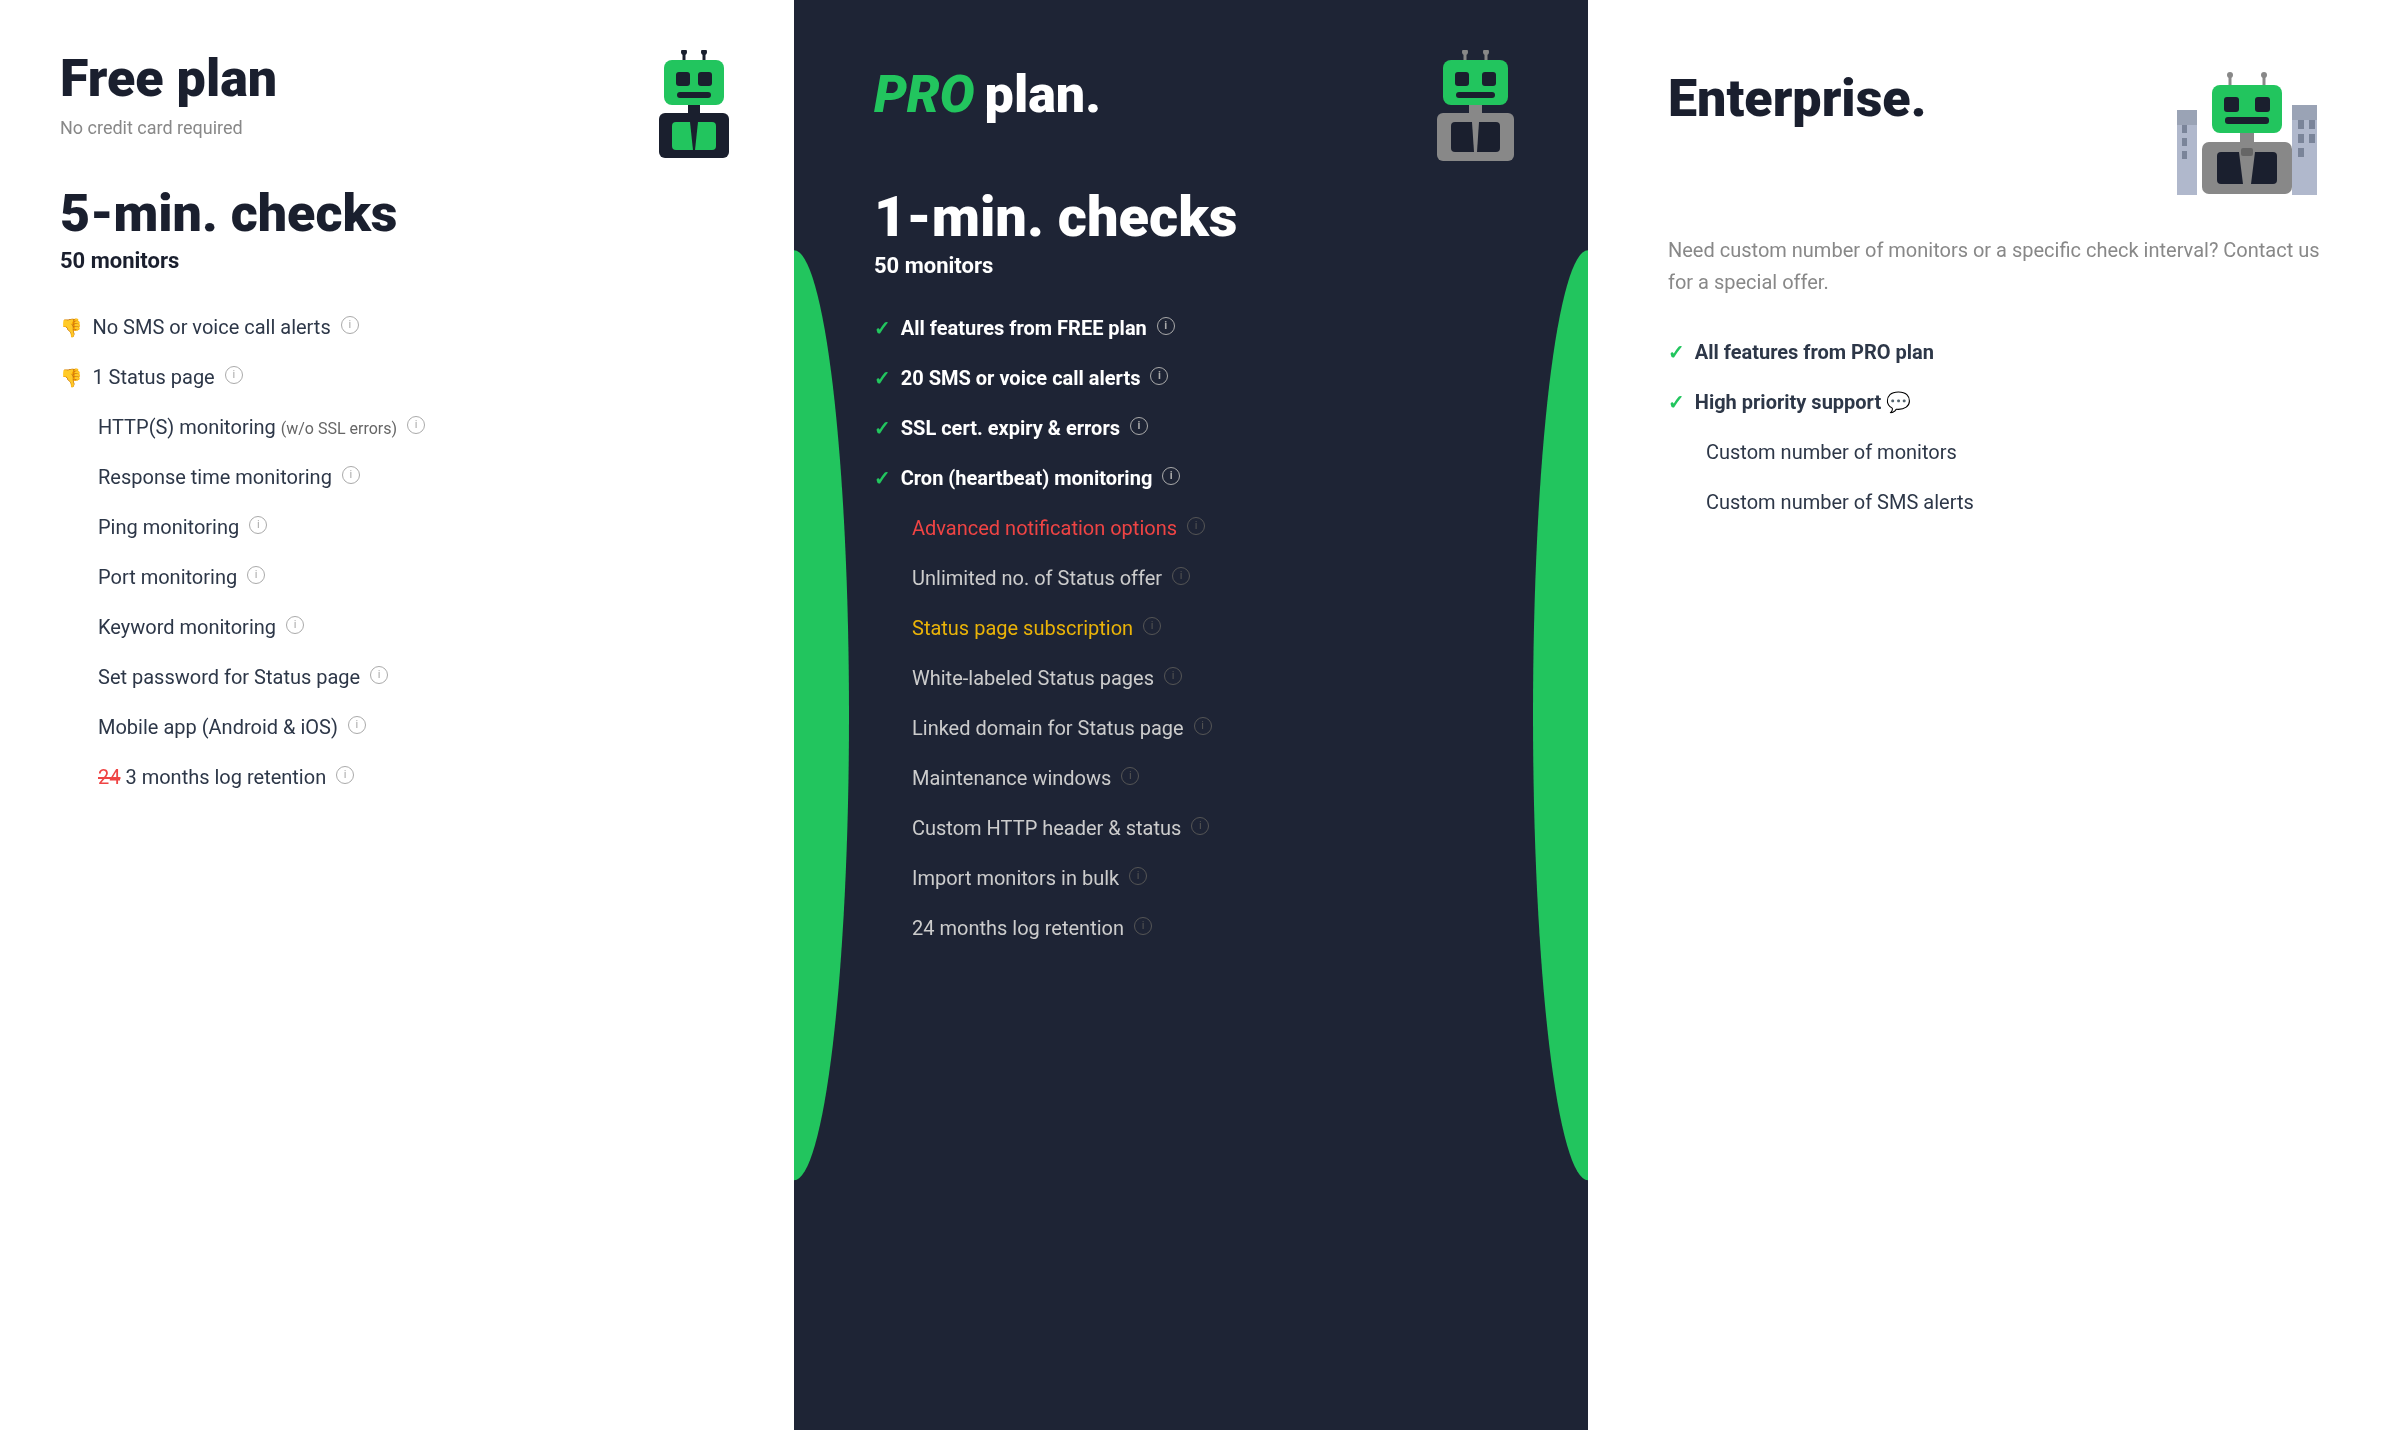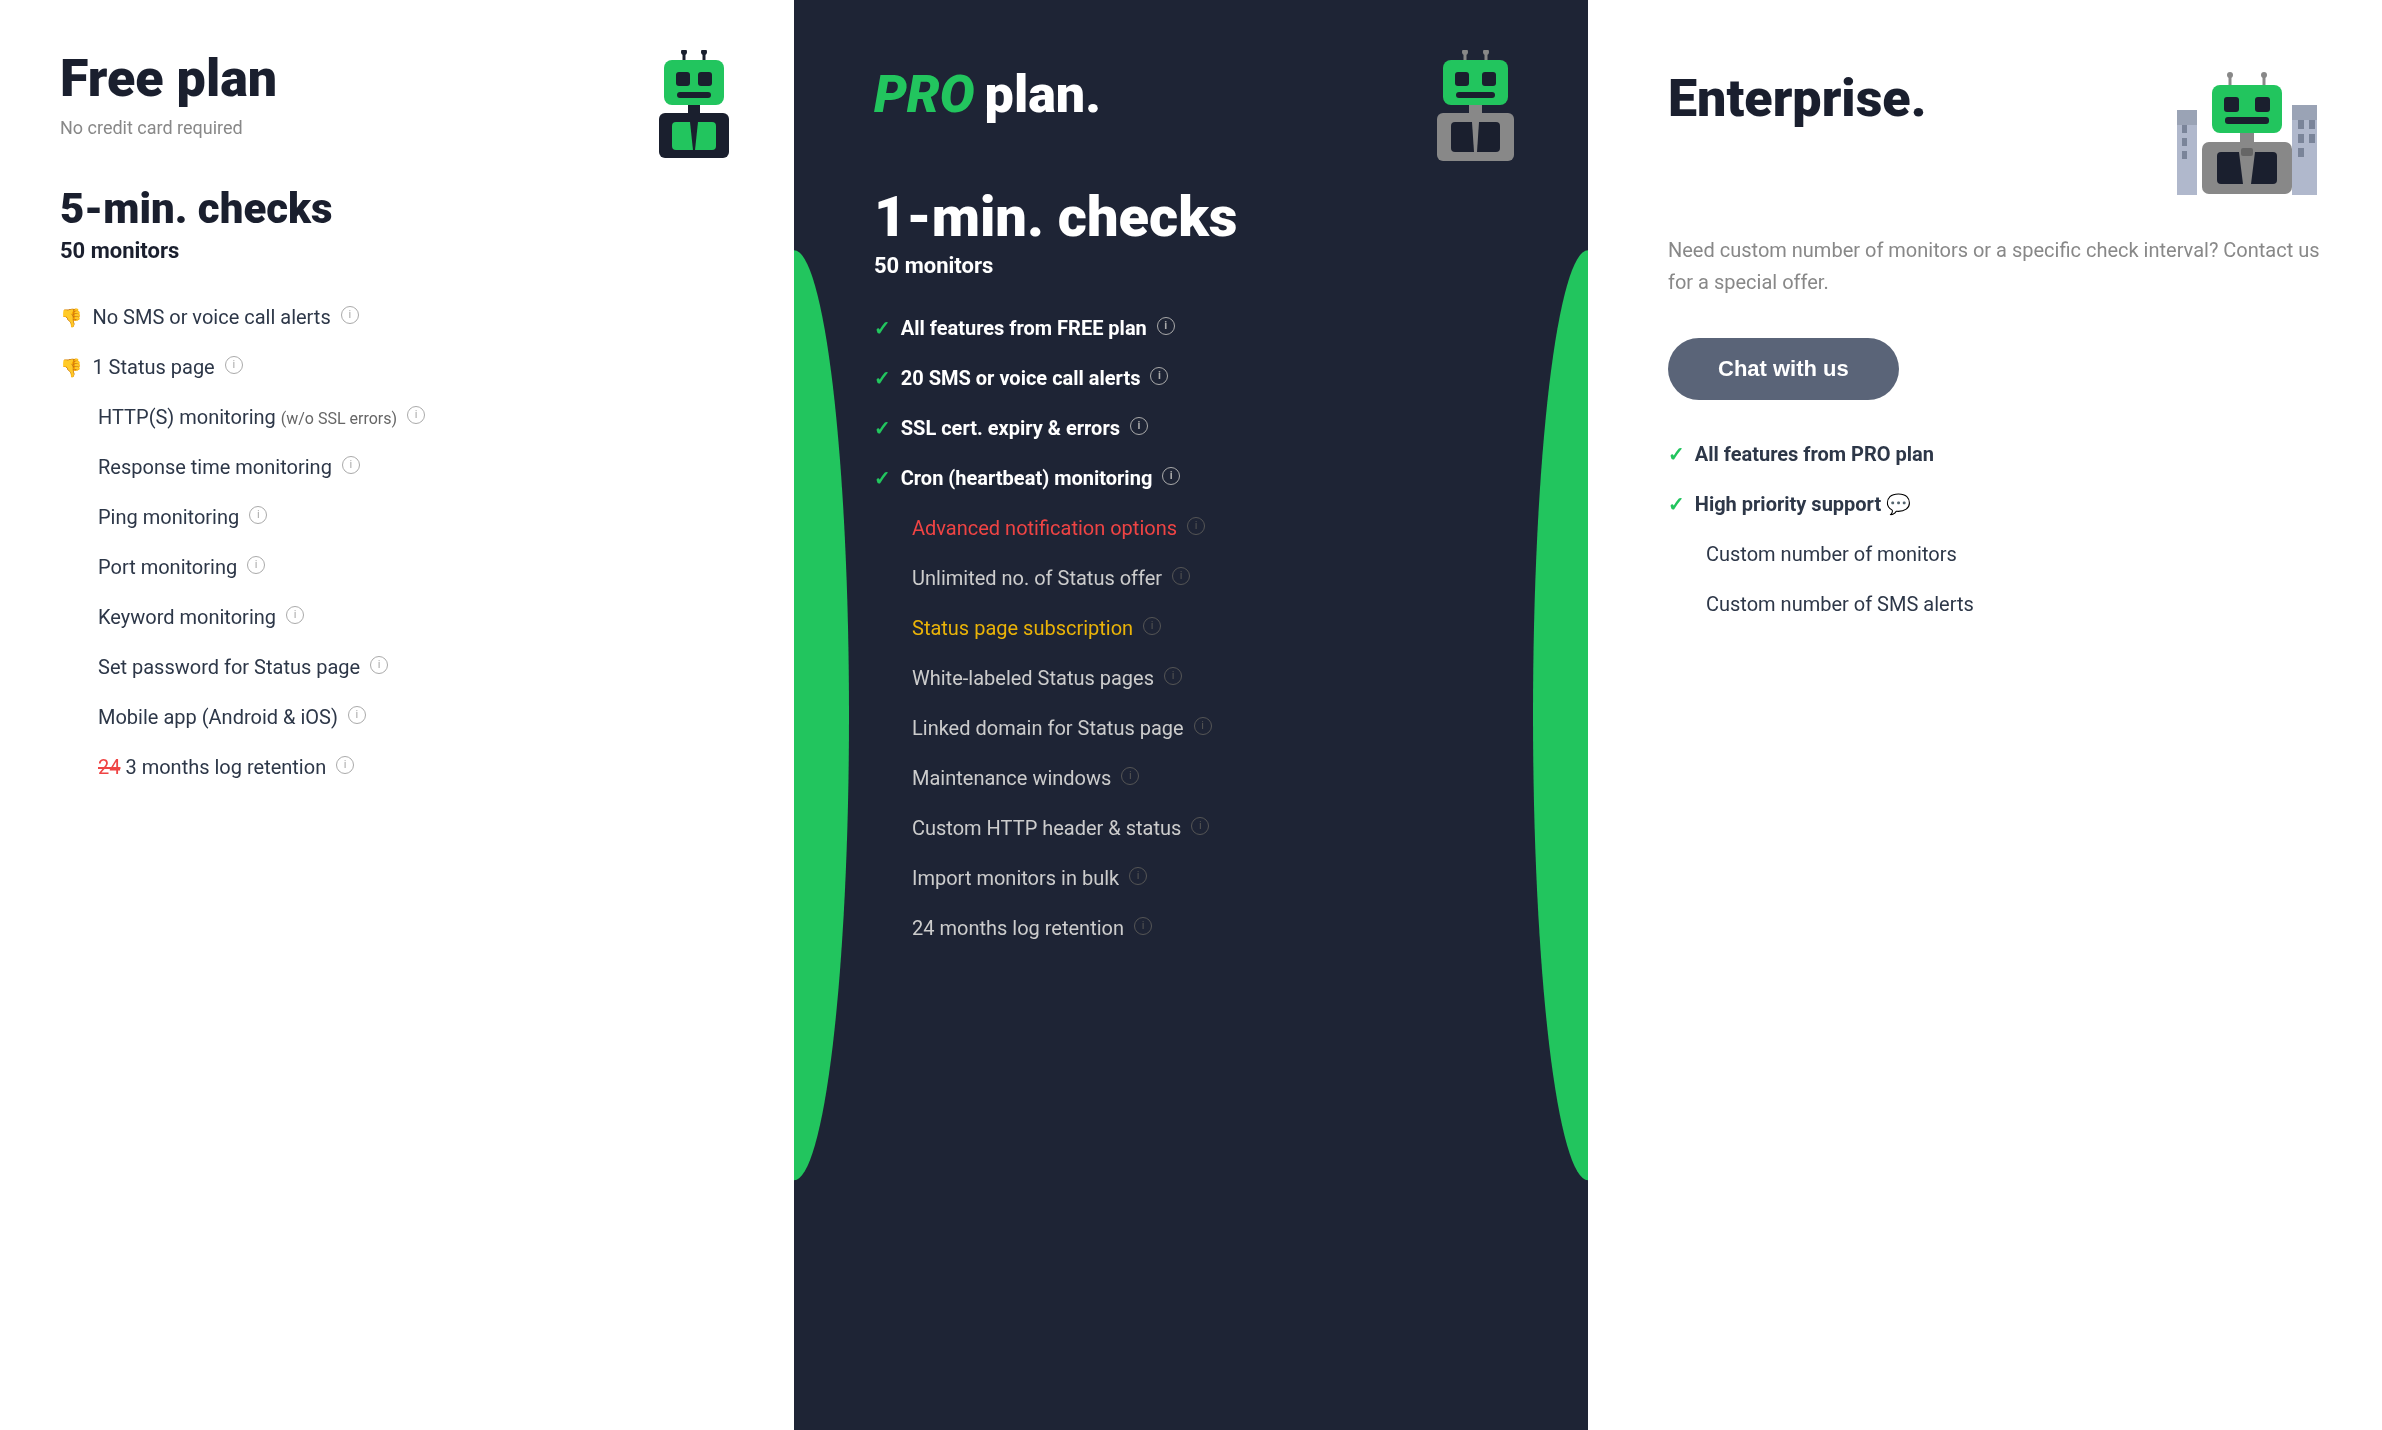--- a/index.html
+++ b/index.html
@@ -54,21 +54,21 @@
     }
 
     .plan-subtitle {
       font-size: 18px;
       color: #888;
       margin-bottom: 40px;
     }
 
     
     .check-interval {
-      font-size: 42px;
+      font-size: 52px;
       font-weight: 900;
       color: #1a1f2e;
       margin-bottom: 8px;
       line-height: 1;
     }
 
     .monitors-count {
       font-size: 22px;
       font-weight: 700;
       color: #1a1f2e;
@@ -430,21 +430,20 @@
 
           <polygon points="67,82 83,82 79,114 71,114" fill="#888"></polygon>
 
           <rect x="69" y="78" width="12" height="8" rx="2" fill="#666"></rect>
         </svg>
       </div>
     </div>
 
     <p class="enterprise-desc">Need custom number of monitors or a specific check interval? Contact us for a special offer.</p>
 
-    <button class="chat-button">Chat with us</button>
 
     <div>
       <div class="enterprise-feature highlighted">
         <span class="check-green">✓</span>
         <span style="font-weight:700;">All features from PRO plan</span>
       </div>
       <div class="enterprise-feature highlighted">
         <span class="check-green">✓</span>
         <span style="font-weight:700;">High priority support 💬</span>
       </div>

